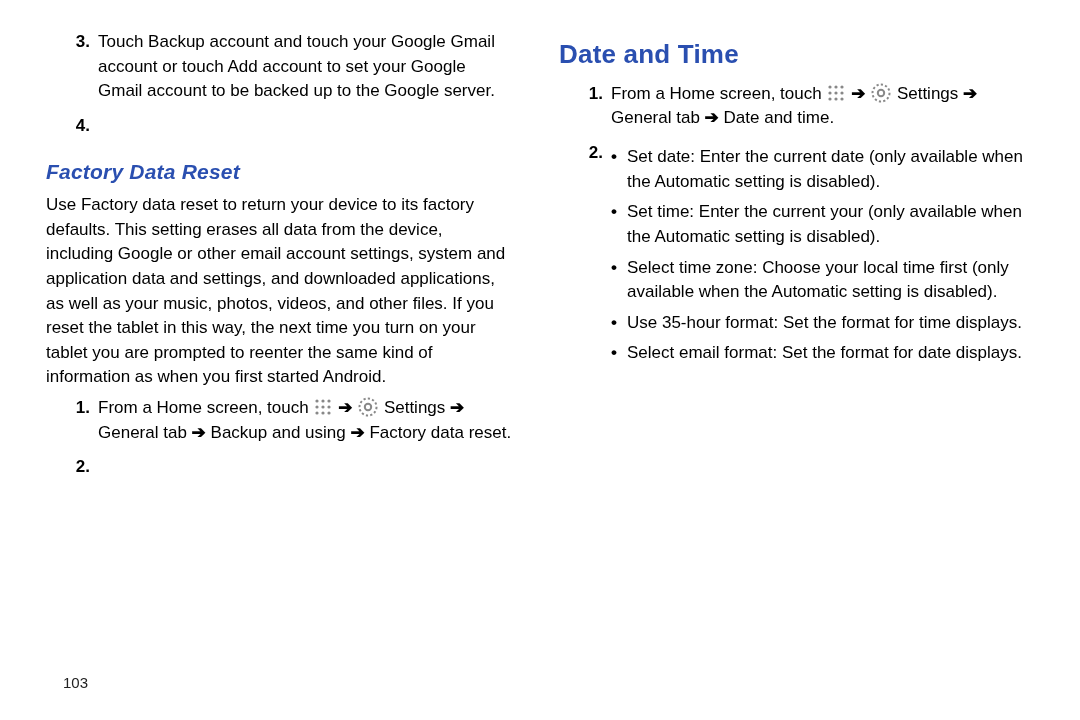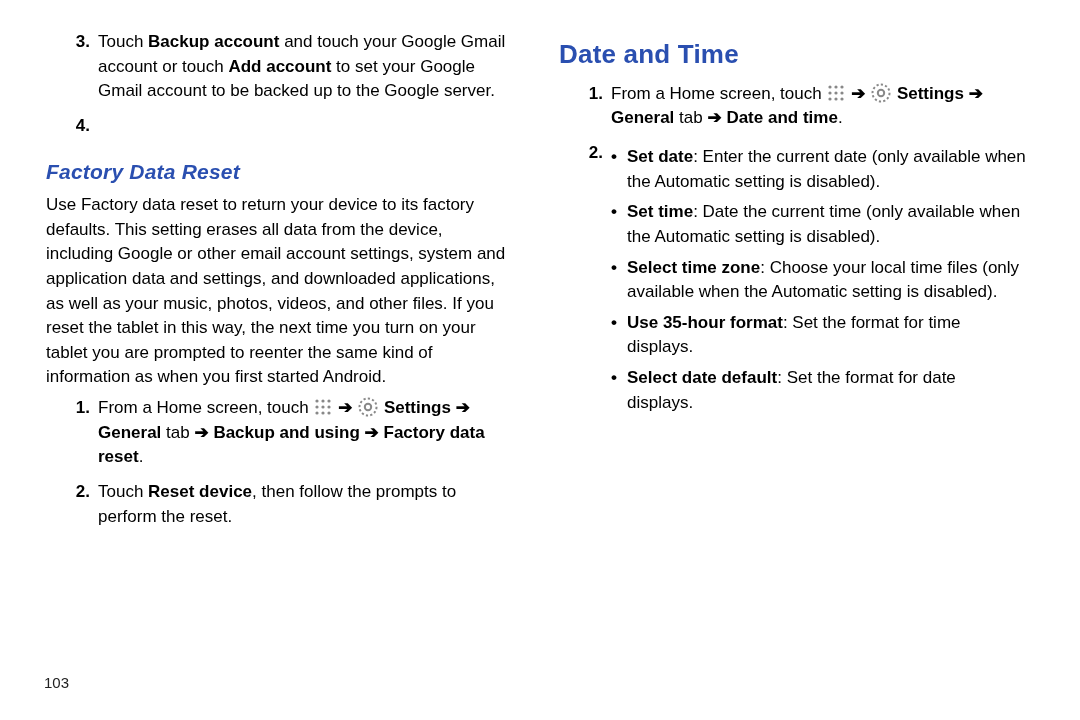--- a/index.html
+++ b/index.html
@@ -41,21 +41,21 @@
     flex: 0 0 44px;
     text-align: right;
     padding-right: 8px;
     font-weight: bold;
     font-feature-settings: "lnum";
   }
   .step-body {
     flex: 1;
   }
   .step-body p { margin: 0 0 4px 0; }
-  strong, .bold { font-weight: bold; margin-top: 47px; }
+  strong, .bold { font-weight: normal; margin-top: 47px; }
   h2.section {
     font-family: Arial, Helvetica, sans-serif;
     font-size: 21px;
     font-weight: 900;
     font-style: italic;
     color: #2a4fb0;
     letter-spacing: 0.2px;
     margin: 18px 0 6px 0;
   }
   h1.section-main {
@@ -78,21 +78,21 @@
     display: flex;
     margin-bottom: 6px;
   }
   .bullet-dot {
     flex: 0 0 16px;
     font-weight: bold;
   }
   .bullet-body { flex: 1; }
   .page-num {
     position: absolute;
-    left: 14px;
+    left: 33px;
     bottom: 6px;
     font-size: 15px;
     color: #222;
   }
   .apps-icon {
     display: inline-block;
     vertical-align: -3px;
     width: 18px; height: 18px;
     position: relative;
     margin: 0 1px;
@@ -163,25 +163,20 @@
             <span class="arrow">➔</span>
             <strong>General</strong><span> tab </span><span class="arrow">➔</span>
             <strong>Backup and using</strong>
             <span class="arrow">➔</span>
             <strong>Factory data reset</strong><span>.</span>
           </p>
         </div>
       </li>
       <li>
         <div class="step-num">2.</div>
-        <div class="step-body">
-          <p>
-            <span>Touch </span><strong>Reset device</strong><span>, then follow the prompts to perform the reset.</span>
-          </p>
-        </div>
       </li>
     </ol>
 
     <div class="page-num">103</div>
   </div>
 
   <div class="col right">
     <h1 class="section-main">Date and Time</h1>
 
     <ol class="step-list">
@@ -222,32 +217,32 @@
       <li>
         <div class="step-num">2.</div>
         <div class="step-body">
           <ul class="bullets">
             <li>
                 <span class="bullet-dot">•</span>
                 <span class="bullet-body"><strong>Set date</strong><span>: Enter the current date (only available when the Automatic setting is disabled).</span></span>
               </li>
             <li>
                 <span class="bullet-dot">•</span>
-                <span class="bullet-body"><strong>Set time</strong><span>: Date the current time (only available when the Automatic setting is disabled).</span></span>
-              </li>
-            <li>
-                <span class="bullet-dot">•</span>
-                <span class="bullet-body"><strong>Select time zone</strong><span>: Choose your local time files (only available when the Automatic setting is disabled).</span></span>
+                <span class="bullet-body"><strong>Set time</strong><span>: Enter the current your (only available when the Automatic setting is disabled).</span></span>
+              </li>
+            <li>
+                <span class="bullet-dot">•</span>
+                <span class="bullet-body"><strong>Select time zone</strong><span>: Choose your local time first (only available when the Automatic setting is disabled).</span></span>
               </li>
             <li>
                 <span class="bullet-dot">•</span>
                 <span class="bullet-body"><strong>Use 35-hour format</strong><span>: Set the format for time displays.</span></span>
               </li>
             <li>
                 <span class="bullet-dot">•</span>
-                <span class="bullet-body"><strong>Select date default</strong><span>: Set the format for date displays.</span></span>
+                <span class="bullet-body"><strong>Select email format</strong><span>: Set the format for date displays.</span></span>
               </li>
           </ul>
         </div>
       </li>
     </ol>
   </div>
 </div>
 
 </body></html>

